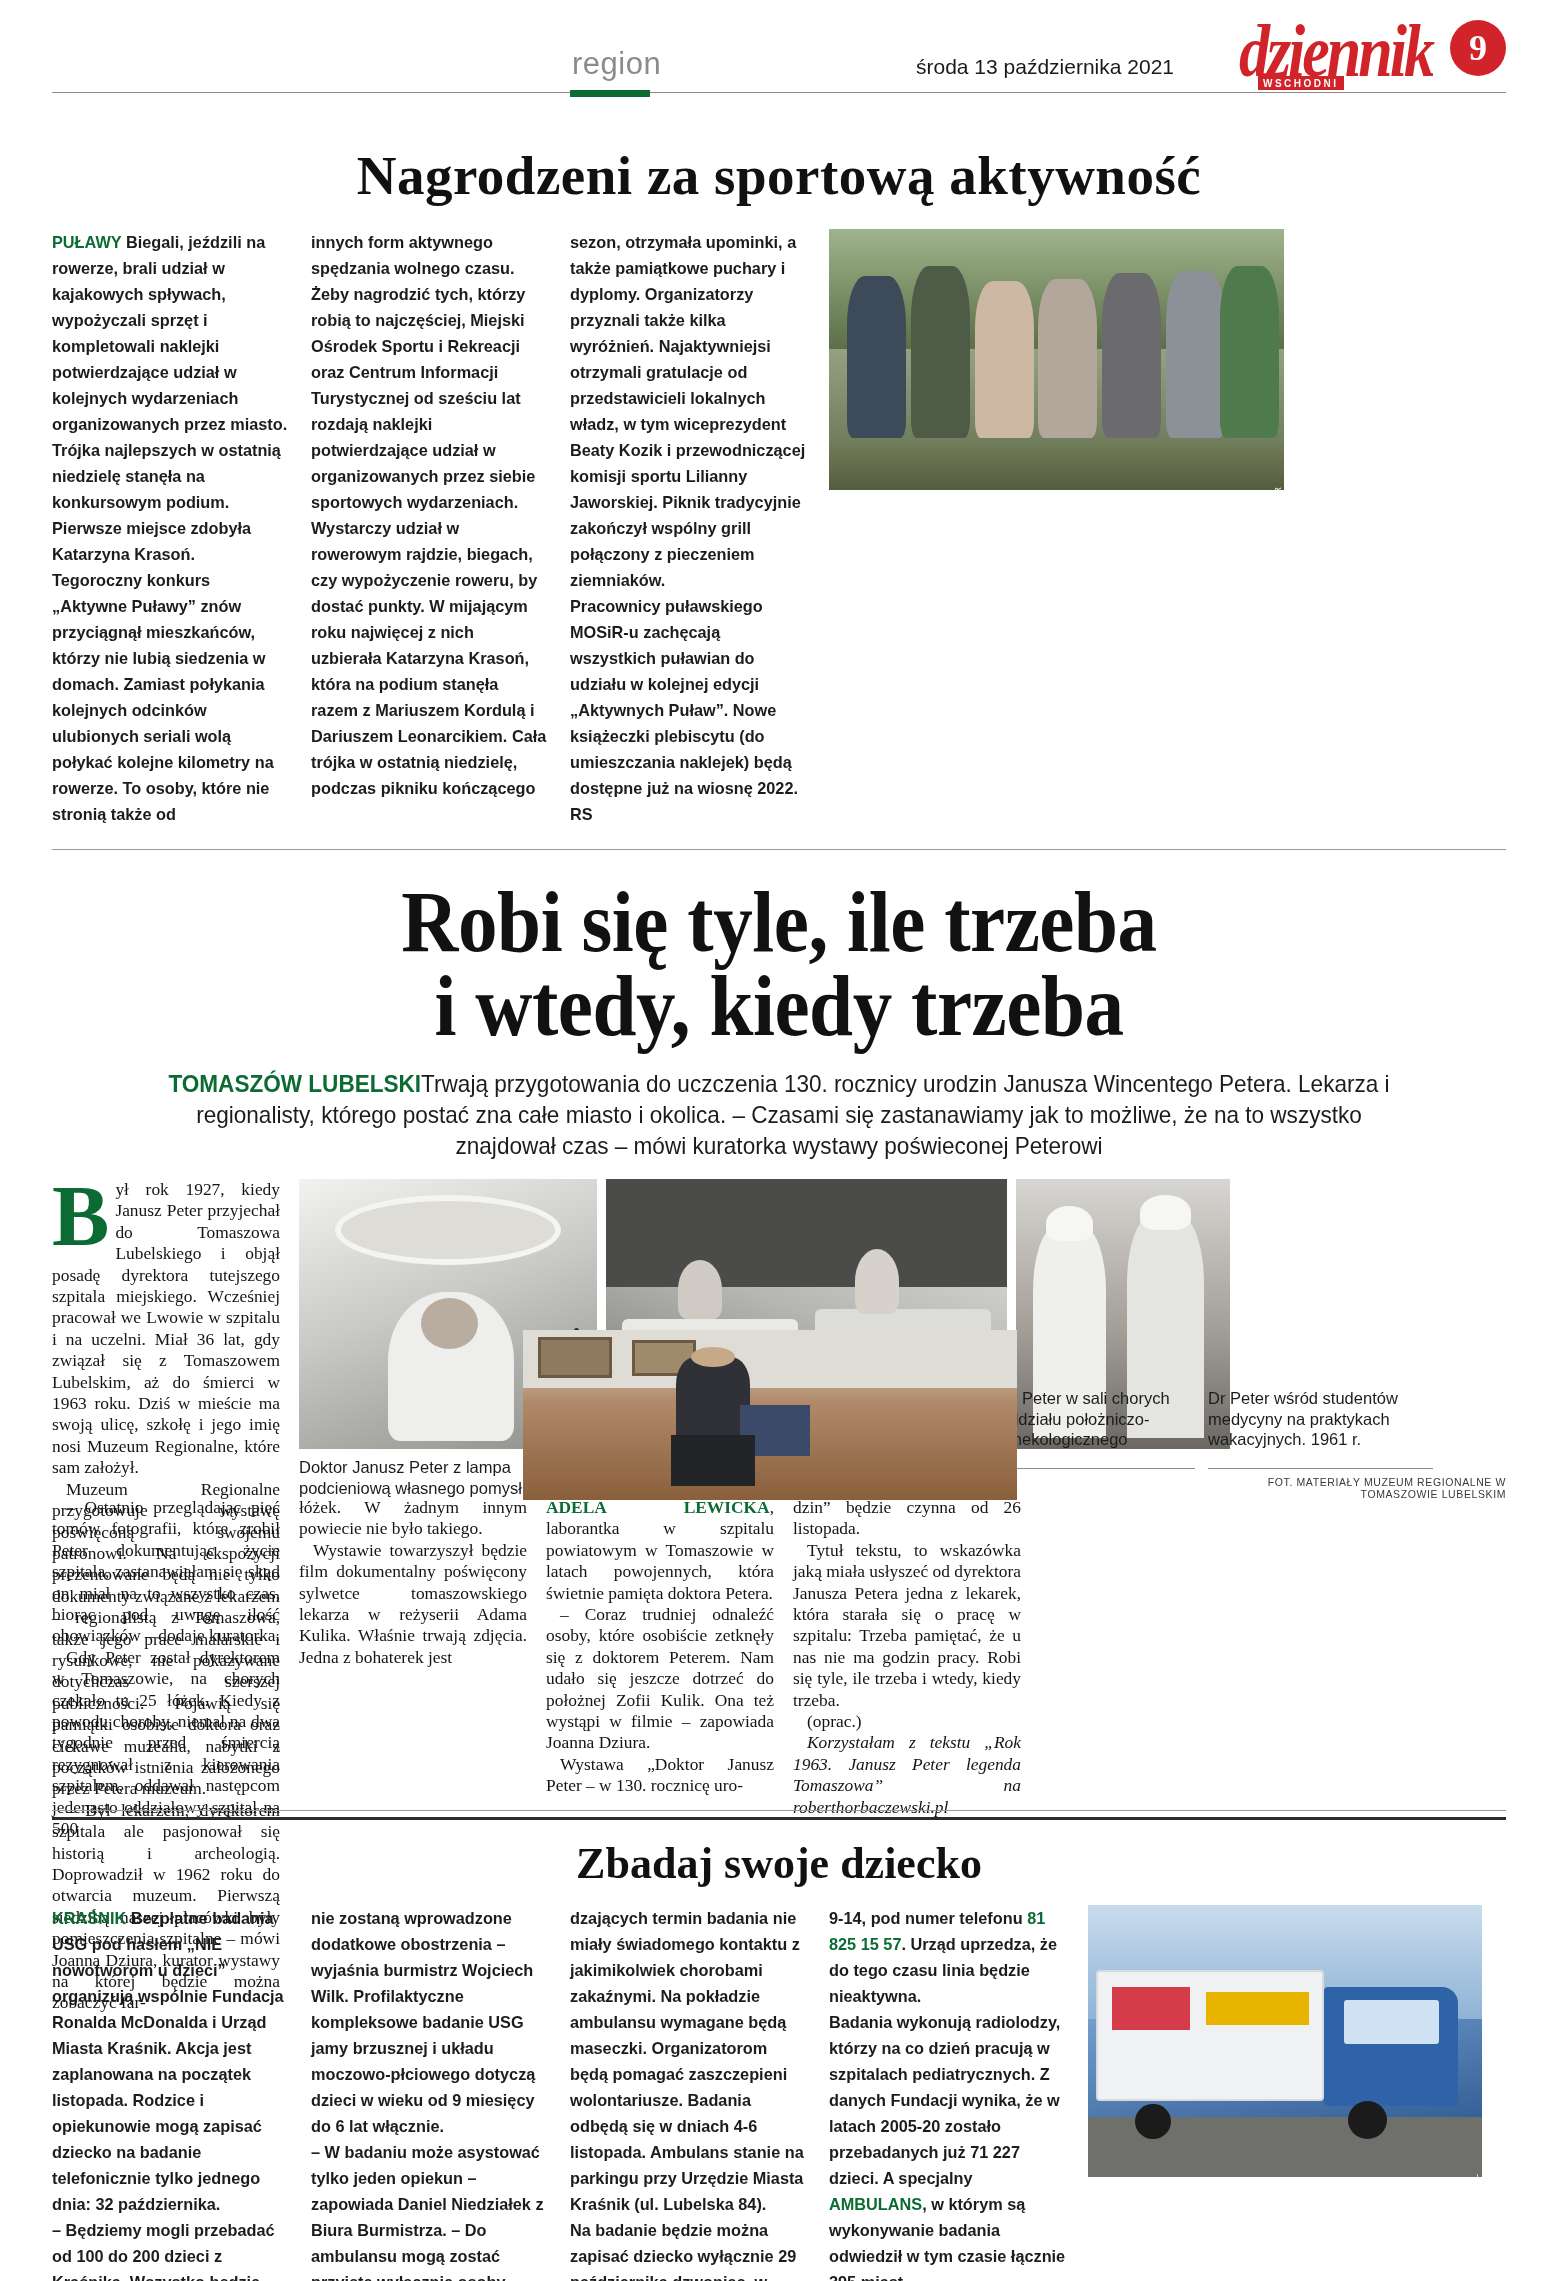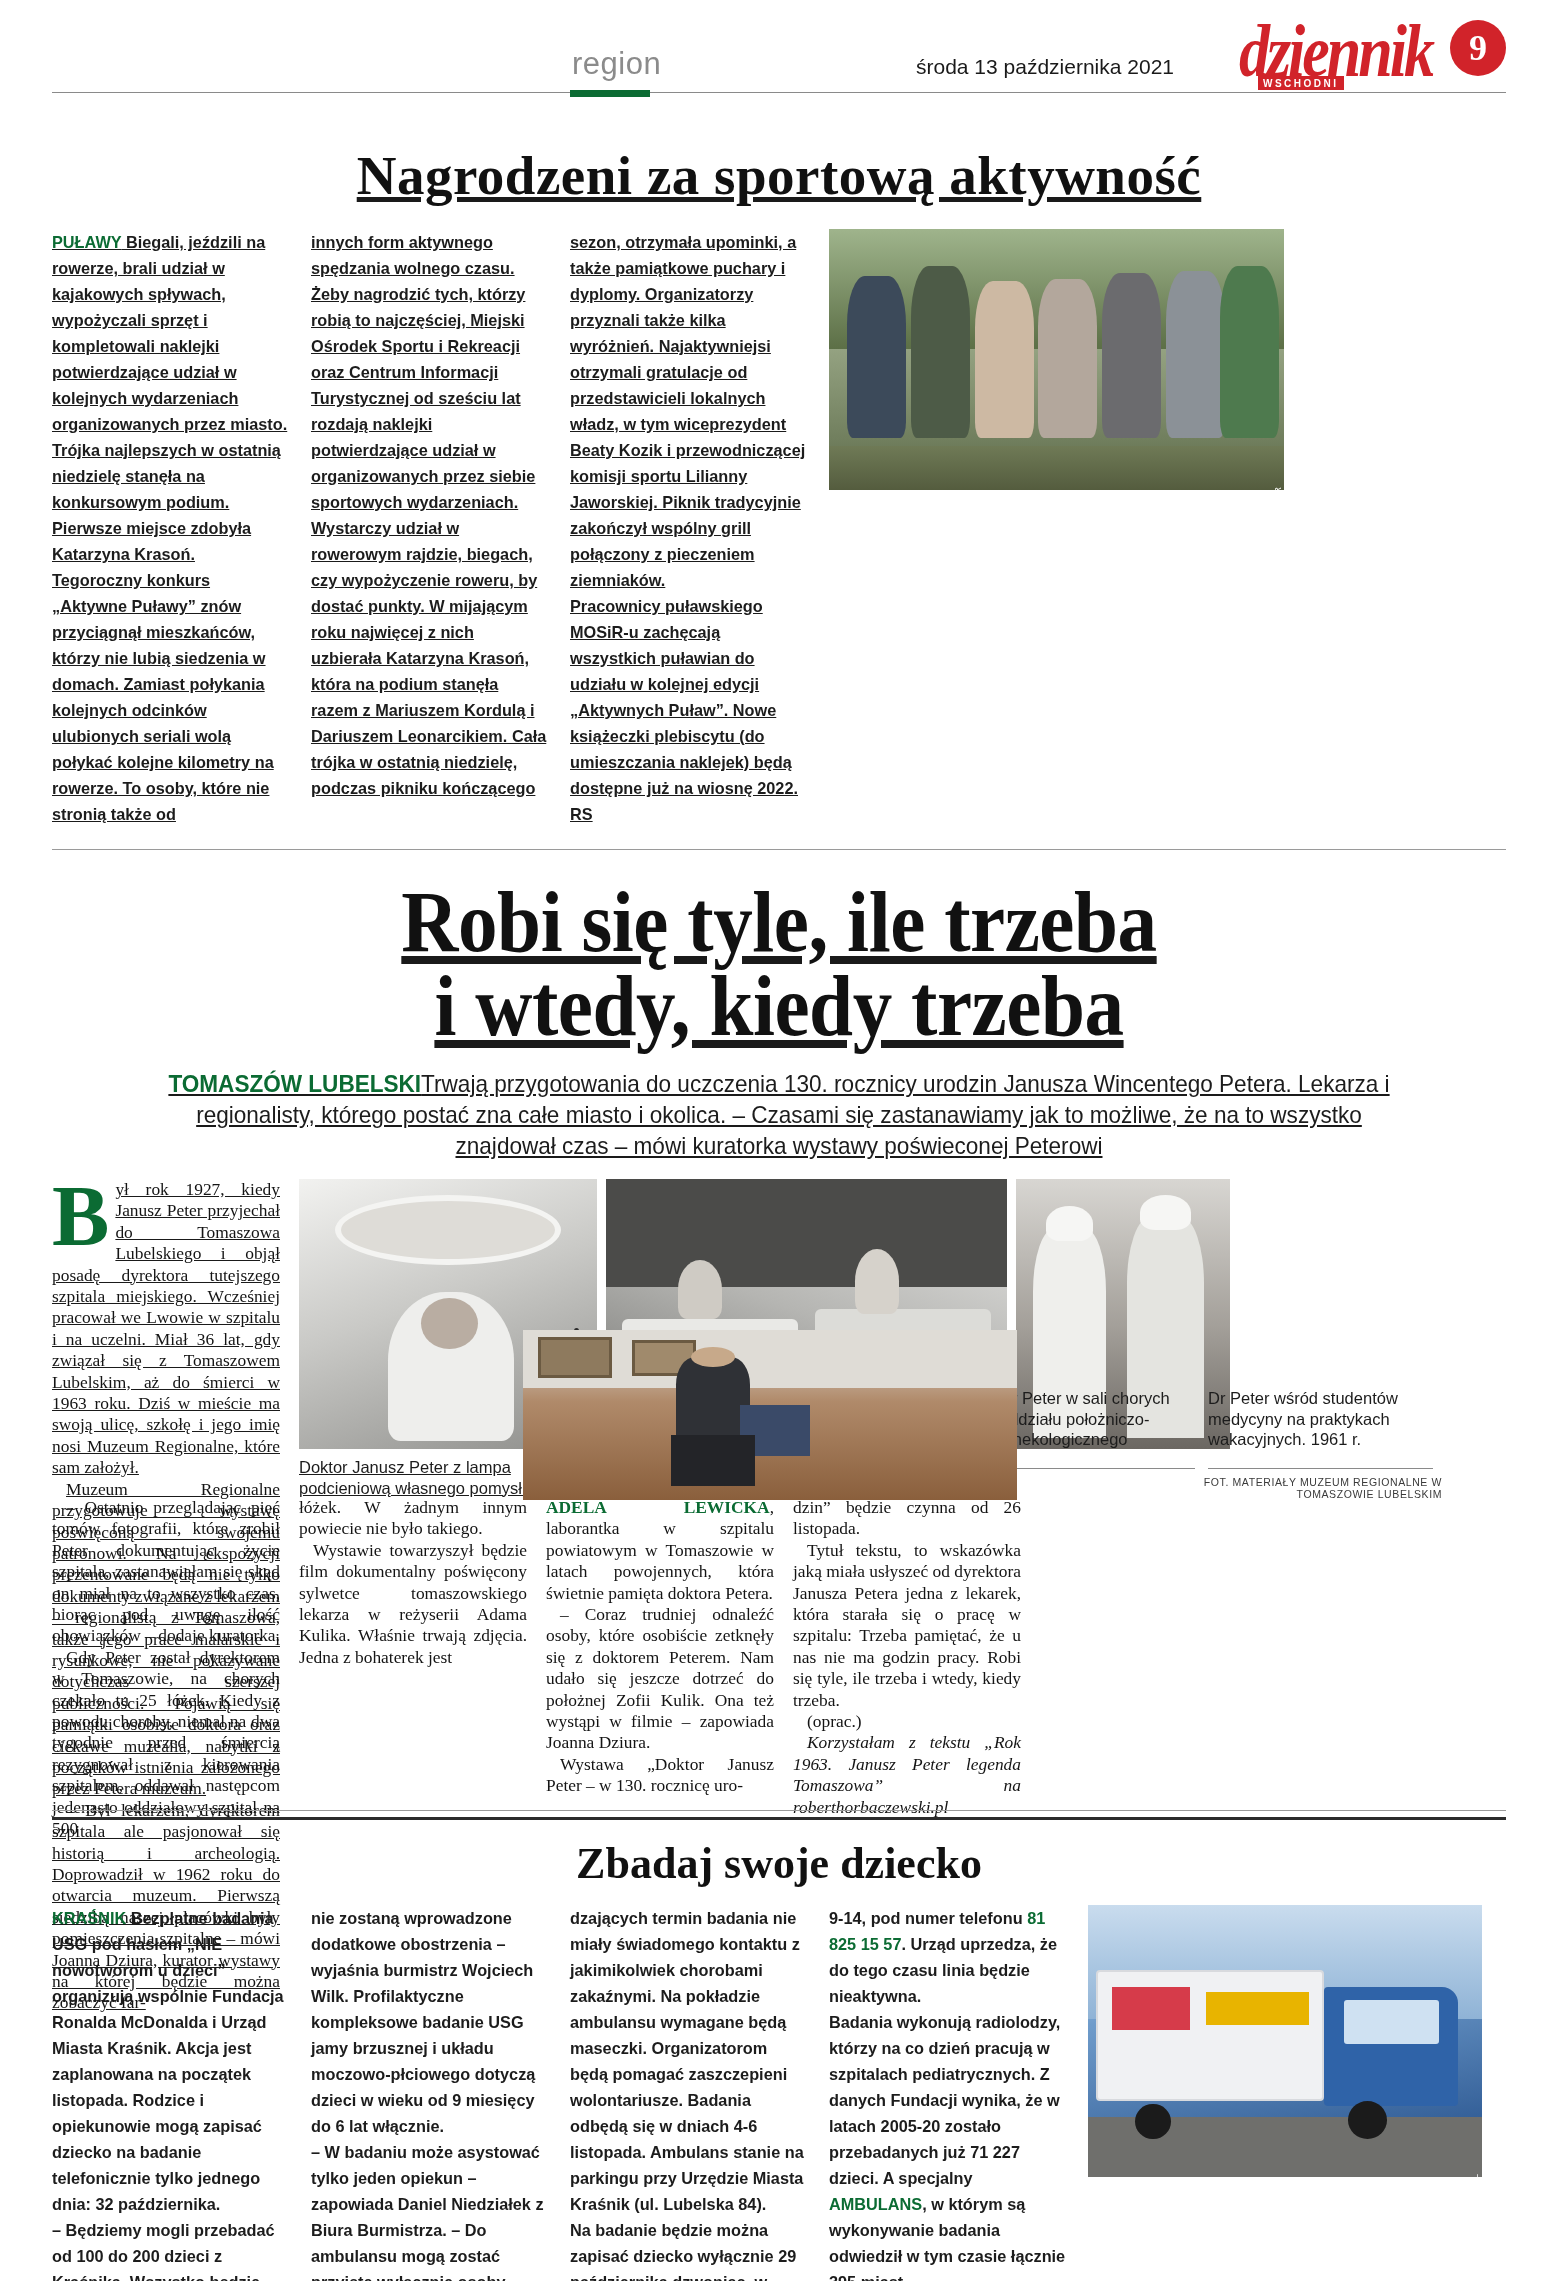--- a/index.html
+++ b/index.html
@@ -11,21 +11,20 @@
     width: 1558px; height: 2281px;
     font-family: "Liberation Sans", sans-serif;
     color: #1a1a1a;
     position: relative;
     overflow: hidden;
   }
   .page {
     width: 1558px; height: 2281px;
     position: relative;
     padding: 0 52px;
-    text-decoration: underline;
   }
 
   
   .masthead {
     position: relative;
     height: 130px;
   }
   .mast-rule {
     position: absolute;
     left: 0; right: 0;
@@ -318,21 +317,21 @@
           <div class="cap">Doktor Janusz Peter z lampa podcieniową własnego pomysłu. 1945 r.</div>
         </div>
         <div style="width:401px;"></div>
         <div style="width:214px;"></div>
       </div>
     </div>
   </div>
 
   <div style="position:absolute; left:1000px; top:1388px; width:195px;" class="cap">Dr Peter w sali chorych oddziału położniczo-ginekologicznego</div>
   <div style="position:absolute; left:1208px; top:1388px; width:225px;" class="cap">Dr Peter wśród studentów medycyny na praktykach wakacyjnych. 1961 r.</div>
-  <div style="position:absolute; left:1144px; top:1476px; width:298px;" class="photo-credit-s">FOT. MATERIAŁY MUZEUM REGIONALNE W TOMASZOWIE LUBELSKIM</div>
+  <div style="position:absolute; left:1208px; top:1476px; width:298px;" class="photo-credit-s">FOT. MATERIAŁY MUZEUM REGIONALNE W TOMASZOWIE LUBELSKIM</div>
   <div style="position:absolute; left:1000px; top:1468px; width:195px; height:1px; background:#8a8a8a;"></div>
   <div style="position:absolute; left:1208px; top:1468px; width:225px; height:1px; background:#8a8a8a;"></div>
 
   <div style="display:flex; gap:19px; align-items:flex-start; position:absolute; left:52px; top:1497px; width:1454px;">
 
 
     <div style="width:228px;" class="serif-col">
       <p>– Ostatnio przeglądając pięć tomów fotografii, które zrobił Peter dokumentując życie szpitala, zastanawiałam się skąd on miał na to wszystko czas, biorąc pod uwagę ilość obowiązków – dodaje kuratorka.</p>
       <p>Gdy Peter został dyrektorem w Tomaszowie, na chorych czekało tu 25 łóżek. Kiedy z powodu choroby, niemal na dwa tygodnie przed śmiercią rezygnował z kierowania szpitalem, oddawał następcom jedenasto oddziałowy szpital na 500</p>
     </div>

